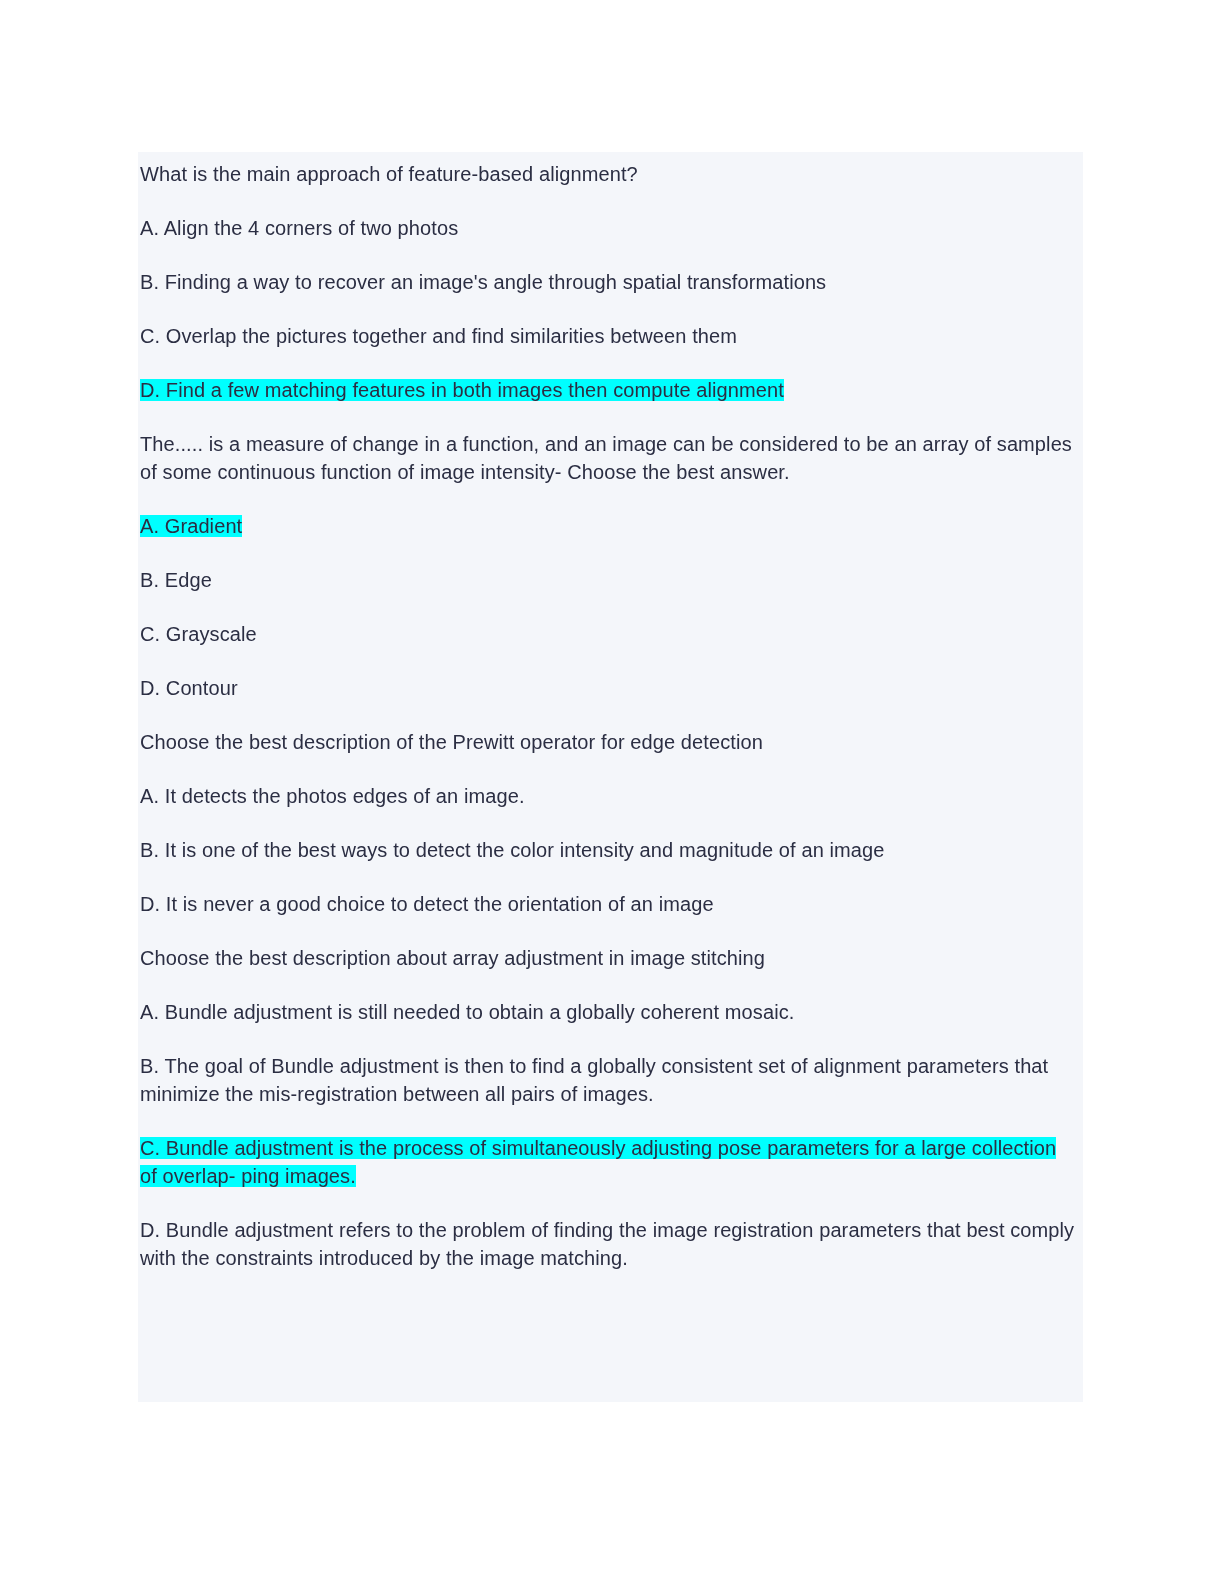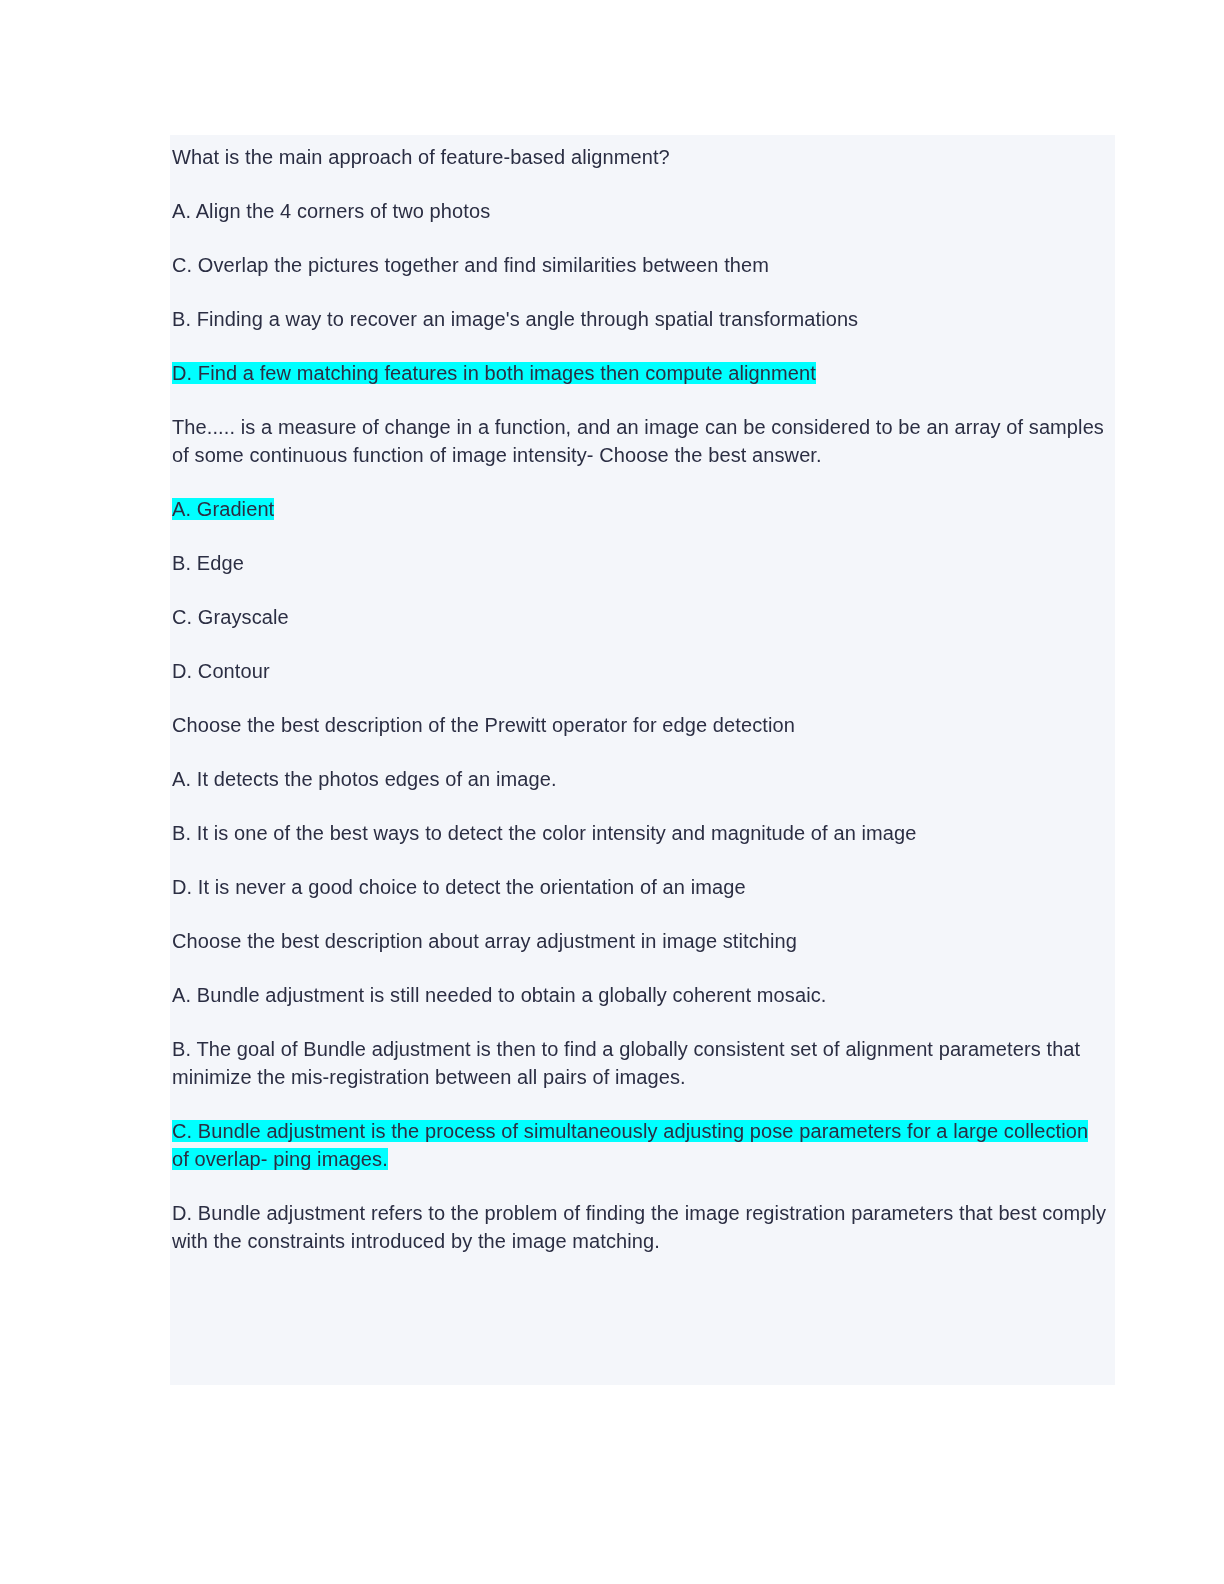--- a/index.html
+++ b/index.html
@@ -18,27 +18,26 @@
     position: relative;
     width: 1224px;
     height: 1584px;
     background: #ffffff;
     overflow: hidden;
   }
 
   #content-block {
     position: absolute;
     left: 138px;
-    top: 135px;
+    top: 152px;
     width: 945px;
     min-height: 1250px;
     background: #f4f6fa;
     padding: 8px 0 18px 0;
     box-sizing: border-box;
-    margin-left: 32px;
   }
 
   .para {
     margin: 0;
     padding: 0 6px 0 2px;
     font-size: 20px;
     line-height: 28px;
     color: #2b2e43;
     letter-spacing: 0.1px;
   }
@@ -59,23 +58,23 @@
 </head>
 <body>
 
 <div id="page">
   <div id="content-block">
 
     <p class="para">What is the main approach of feature-based alignment?</p>
 
     <p class="para">A. Align the 4 corners of two photos</p>
 
+    <p class="para">B. Finding a way to recover an image's angle through spatial transformations</p>
+
     <p class="para">C. Overlap the pictures together and find similarities between them</p>
-
-    <p class="para">B. Finding a way to recover an image's angle through spatial transformations</p>
 
     <p class="para highlighted"><span>D. Find a few matching features in both images then compute alignment</span></p>
 
     <p class="para">The..... is a measure of change in a function, and an image can be considered to be an array of samples of some continuous function of image intensity- Choose the best answer.</p>
 
     <p class="para highlighted"><span>A. Gradient</span></p>
 
     <p class="para">B. Edge</p>
 
     <p class="para">C. Grayscale</p>

